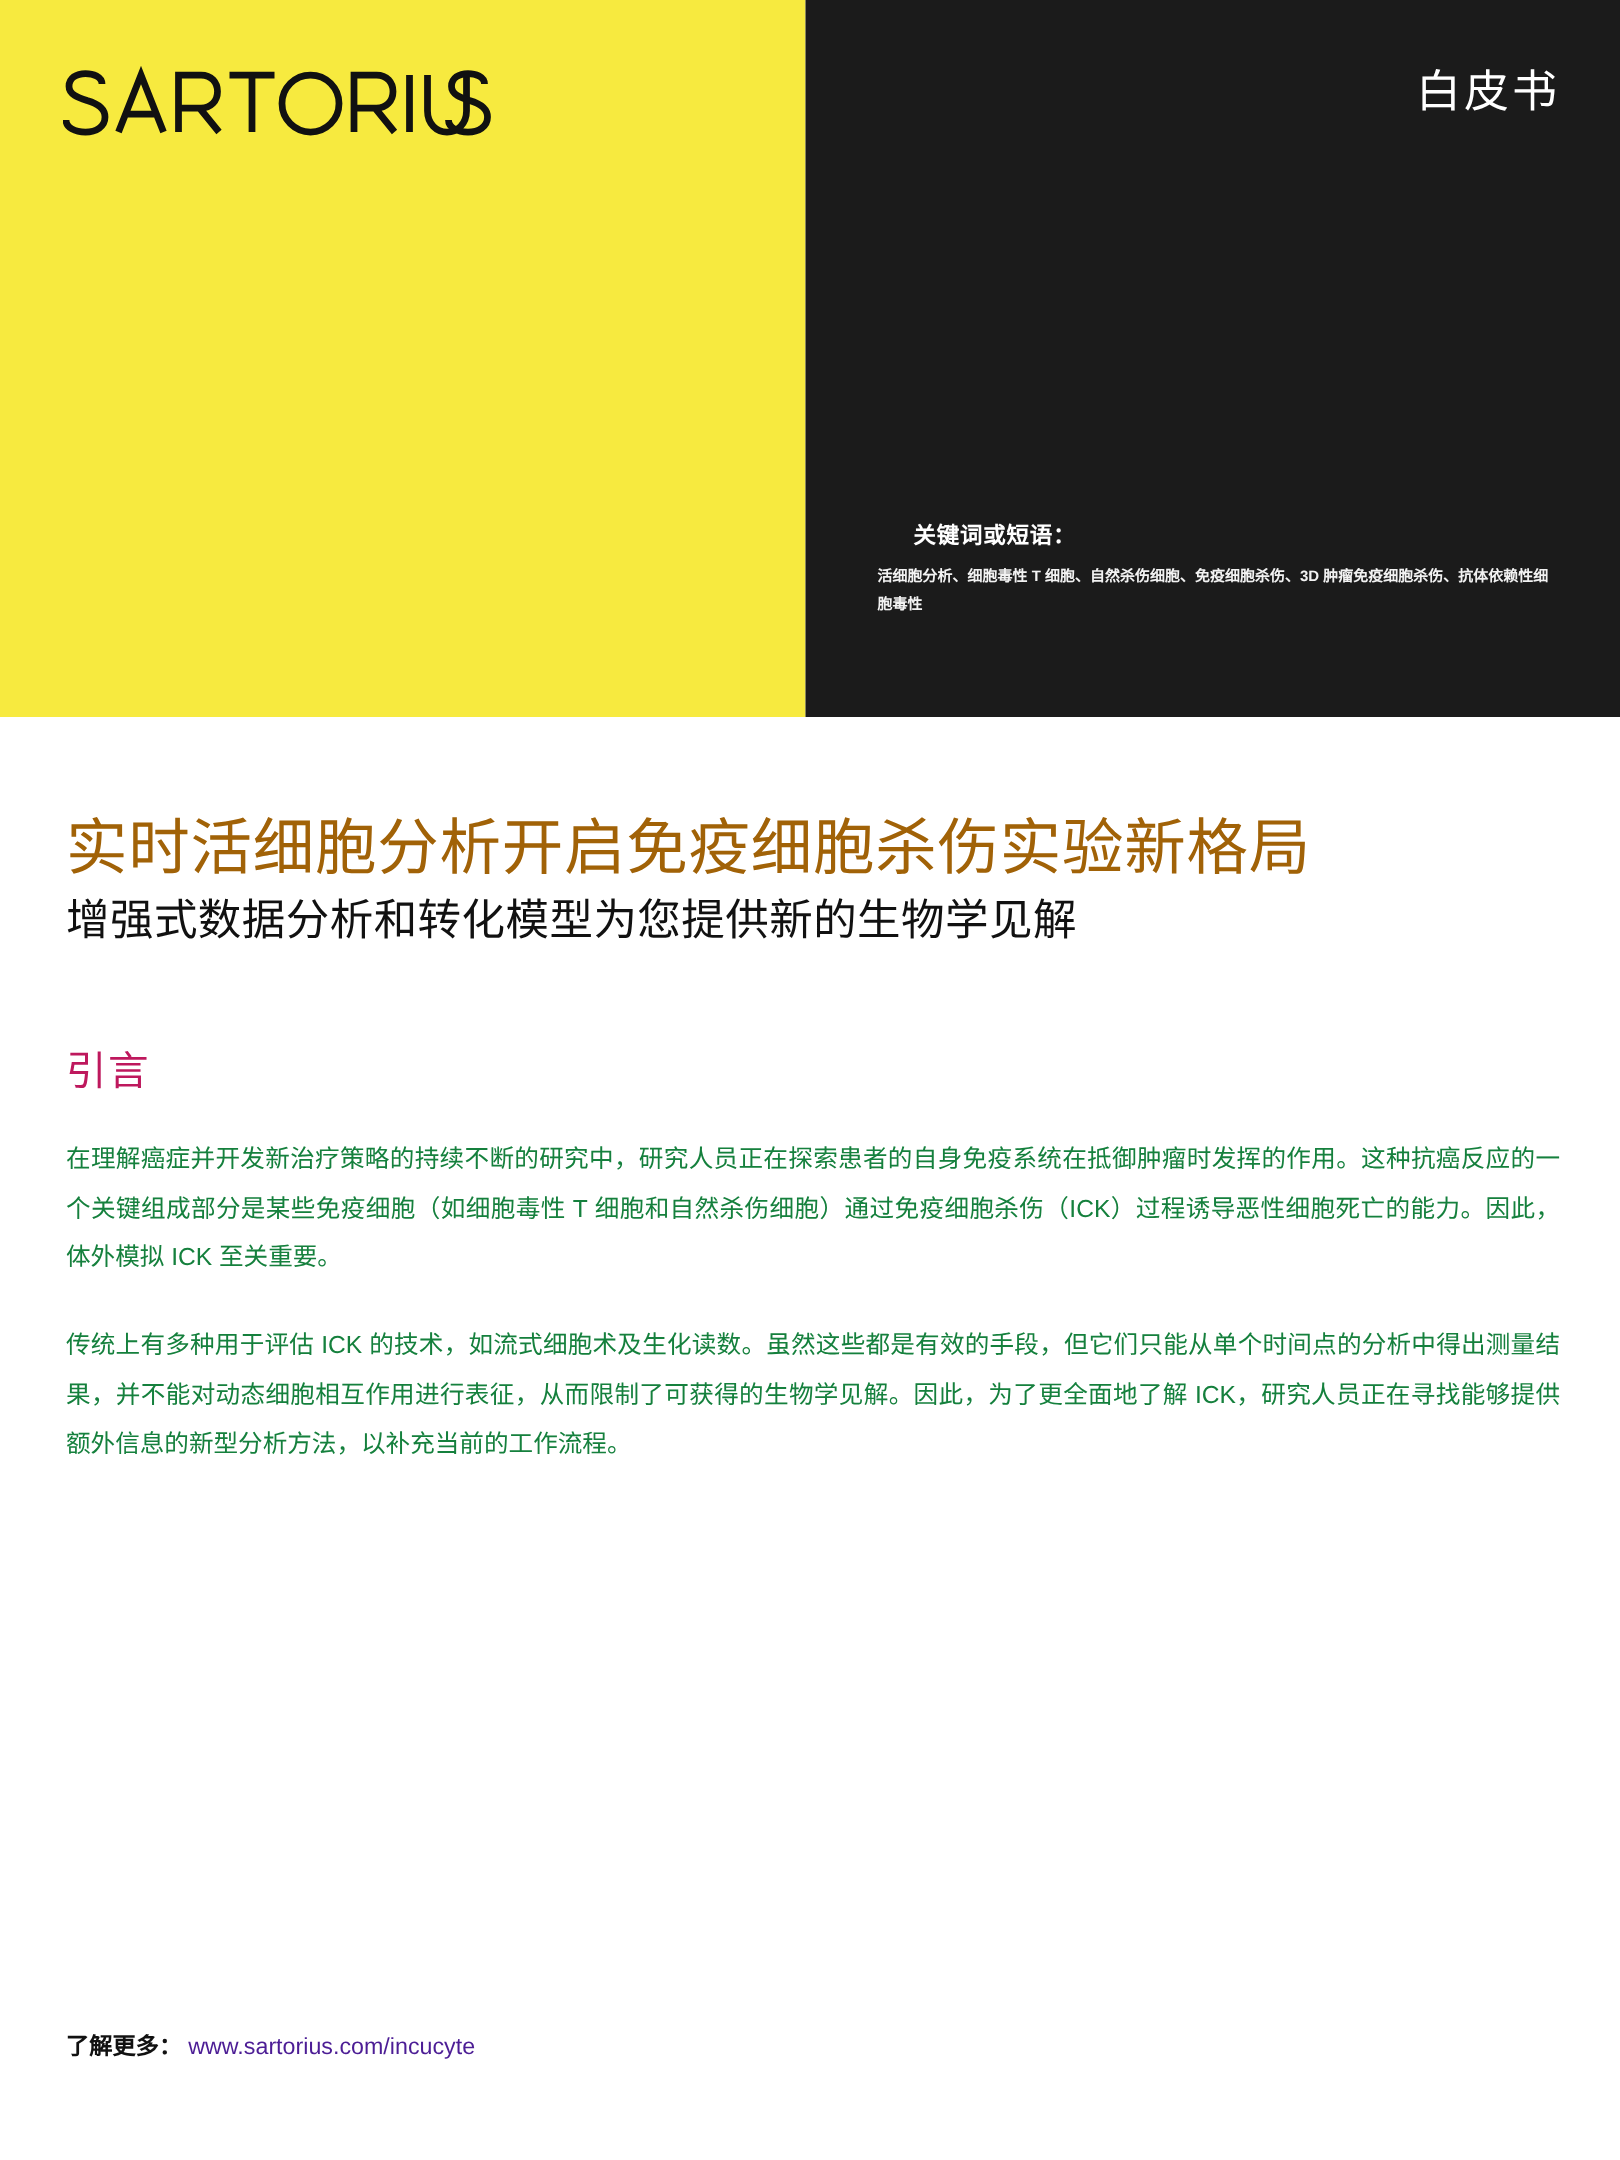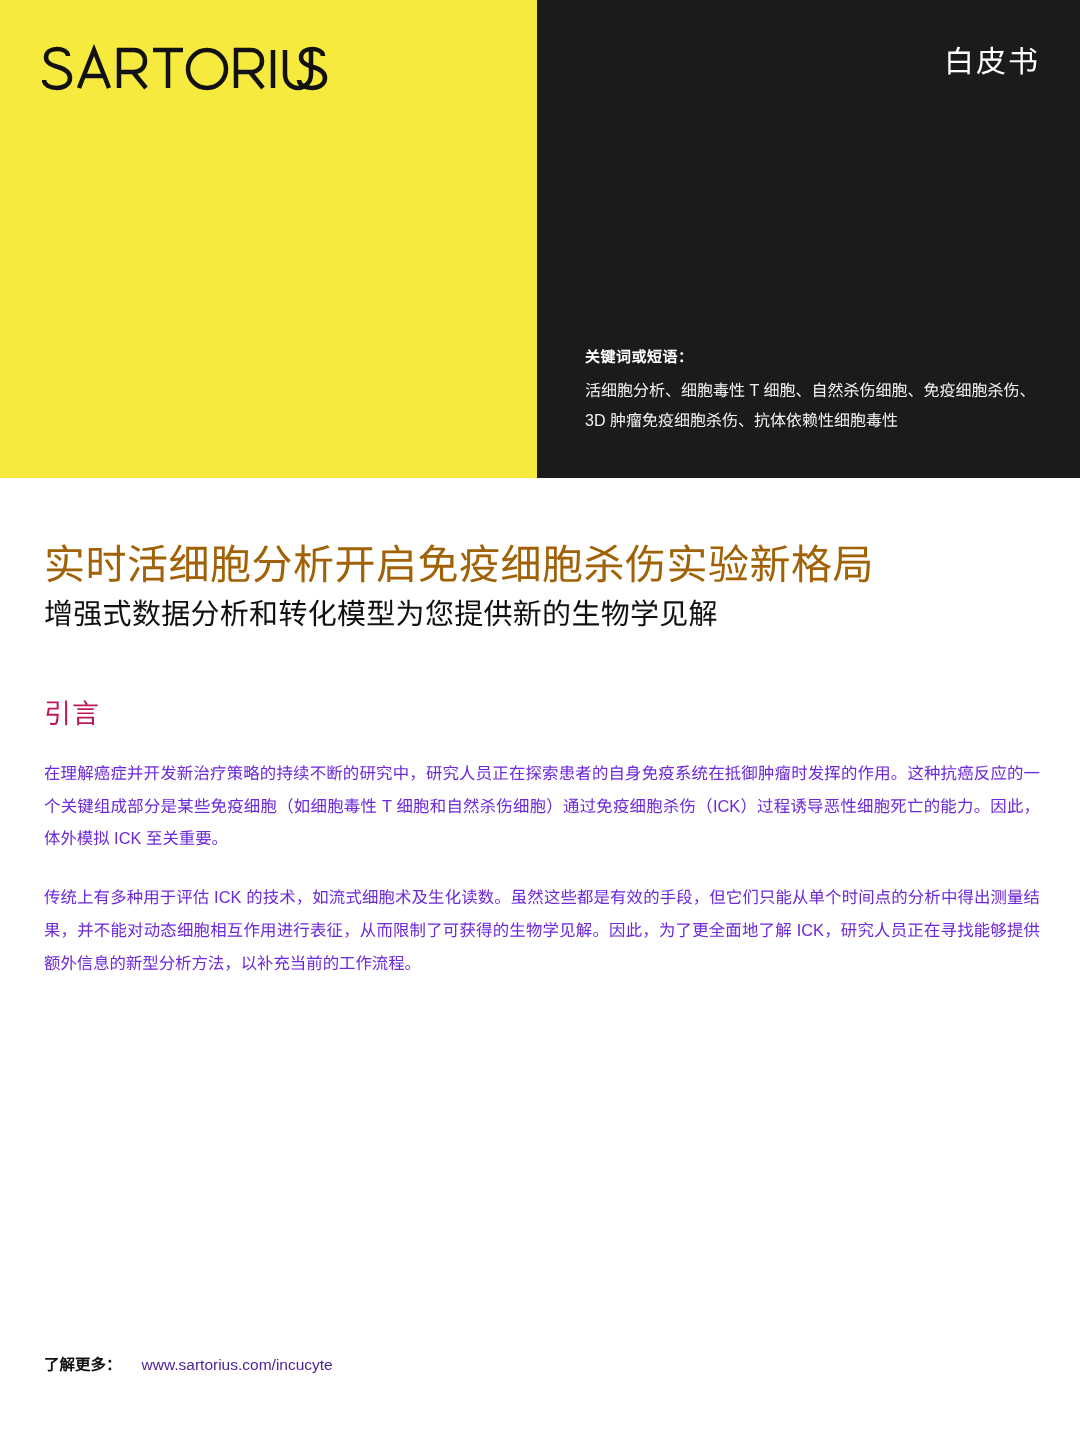--- a/index.html
+++ b/index.html
@@ -68,26 +68,27 @@
     left: 48px;
     right: 40px;
     top: 345px;
     color: #ffffff;
   }
   .keywords-title {
     font-size: 15px;
     font-weight: 700;
     margin-bottom: 10px;
     letter-spacing: 0.5px;
+    margin-left: 24px;
   }
   .keywords-body {
-    font-size: 16px;
+    font-size: 10px;
     line-height: 1.85;
     color: #f2f2f2;
-    font-weight: 400;
+    font-weight: 700;
   }
 
   
   .body-wrap {
     position: absolute;
     left: 0;
     top: 478px;
     width: 1080px;
     height: 962px;
     background: #ffffff;
@@ -121,37 +122,37 @@
     font-size: 27px;
     font-weight: 400;
     color: #be185d;
     margin: 0 0 26px 0;
     letter-spacing: 1px;
   }
 
   .para {
     font-size: 16.4px;
     line-height: 2.0;
-    color: #6d28d9;
+    color: #15803d;
     margin: 0 0 26px 0;
     text-align: justify;
     text-justify: inter-character;
   }
   .para:last-child { margin-bottom: 0; }
 
   
   .footer {
     position: absolute;
     left: 44px;
     bottom: 66px;
     font-size: 15.5px;
     color: #111111;
     display: flex;
     align-items: baseline;
-    gap: 20px;
+    gap: 4px;
   }
   .footer-label {
     font-weight: 700;
   }
   .footer-url {
     font-weight: 400;
     color: #4c1d95;
   }
 </style>
 </head>

